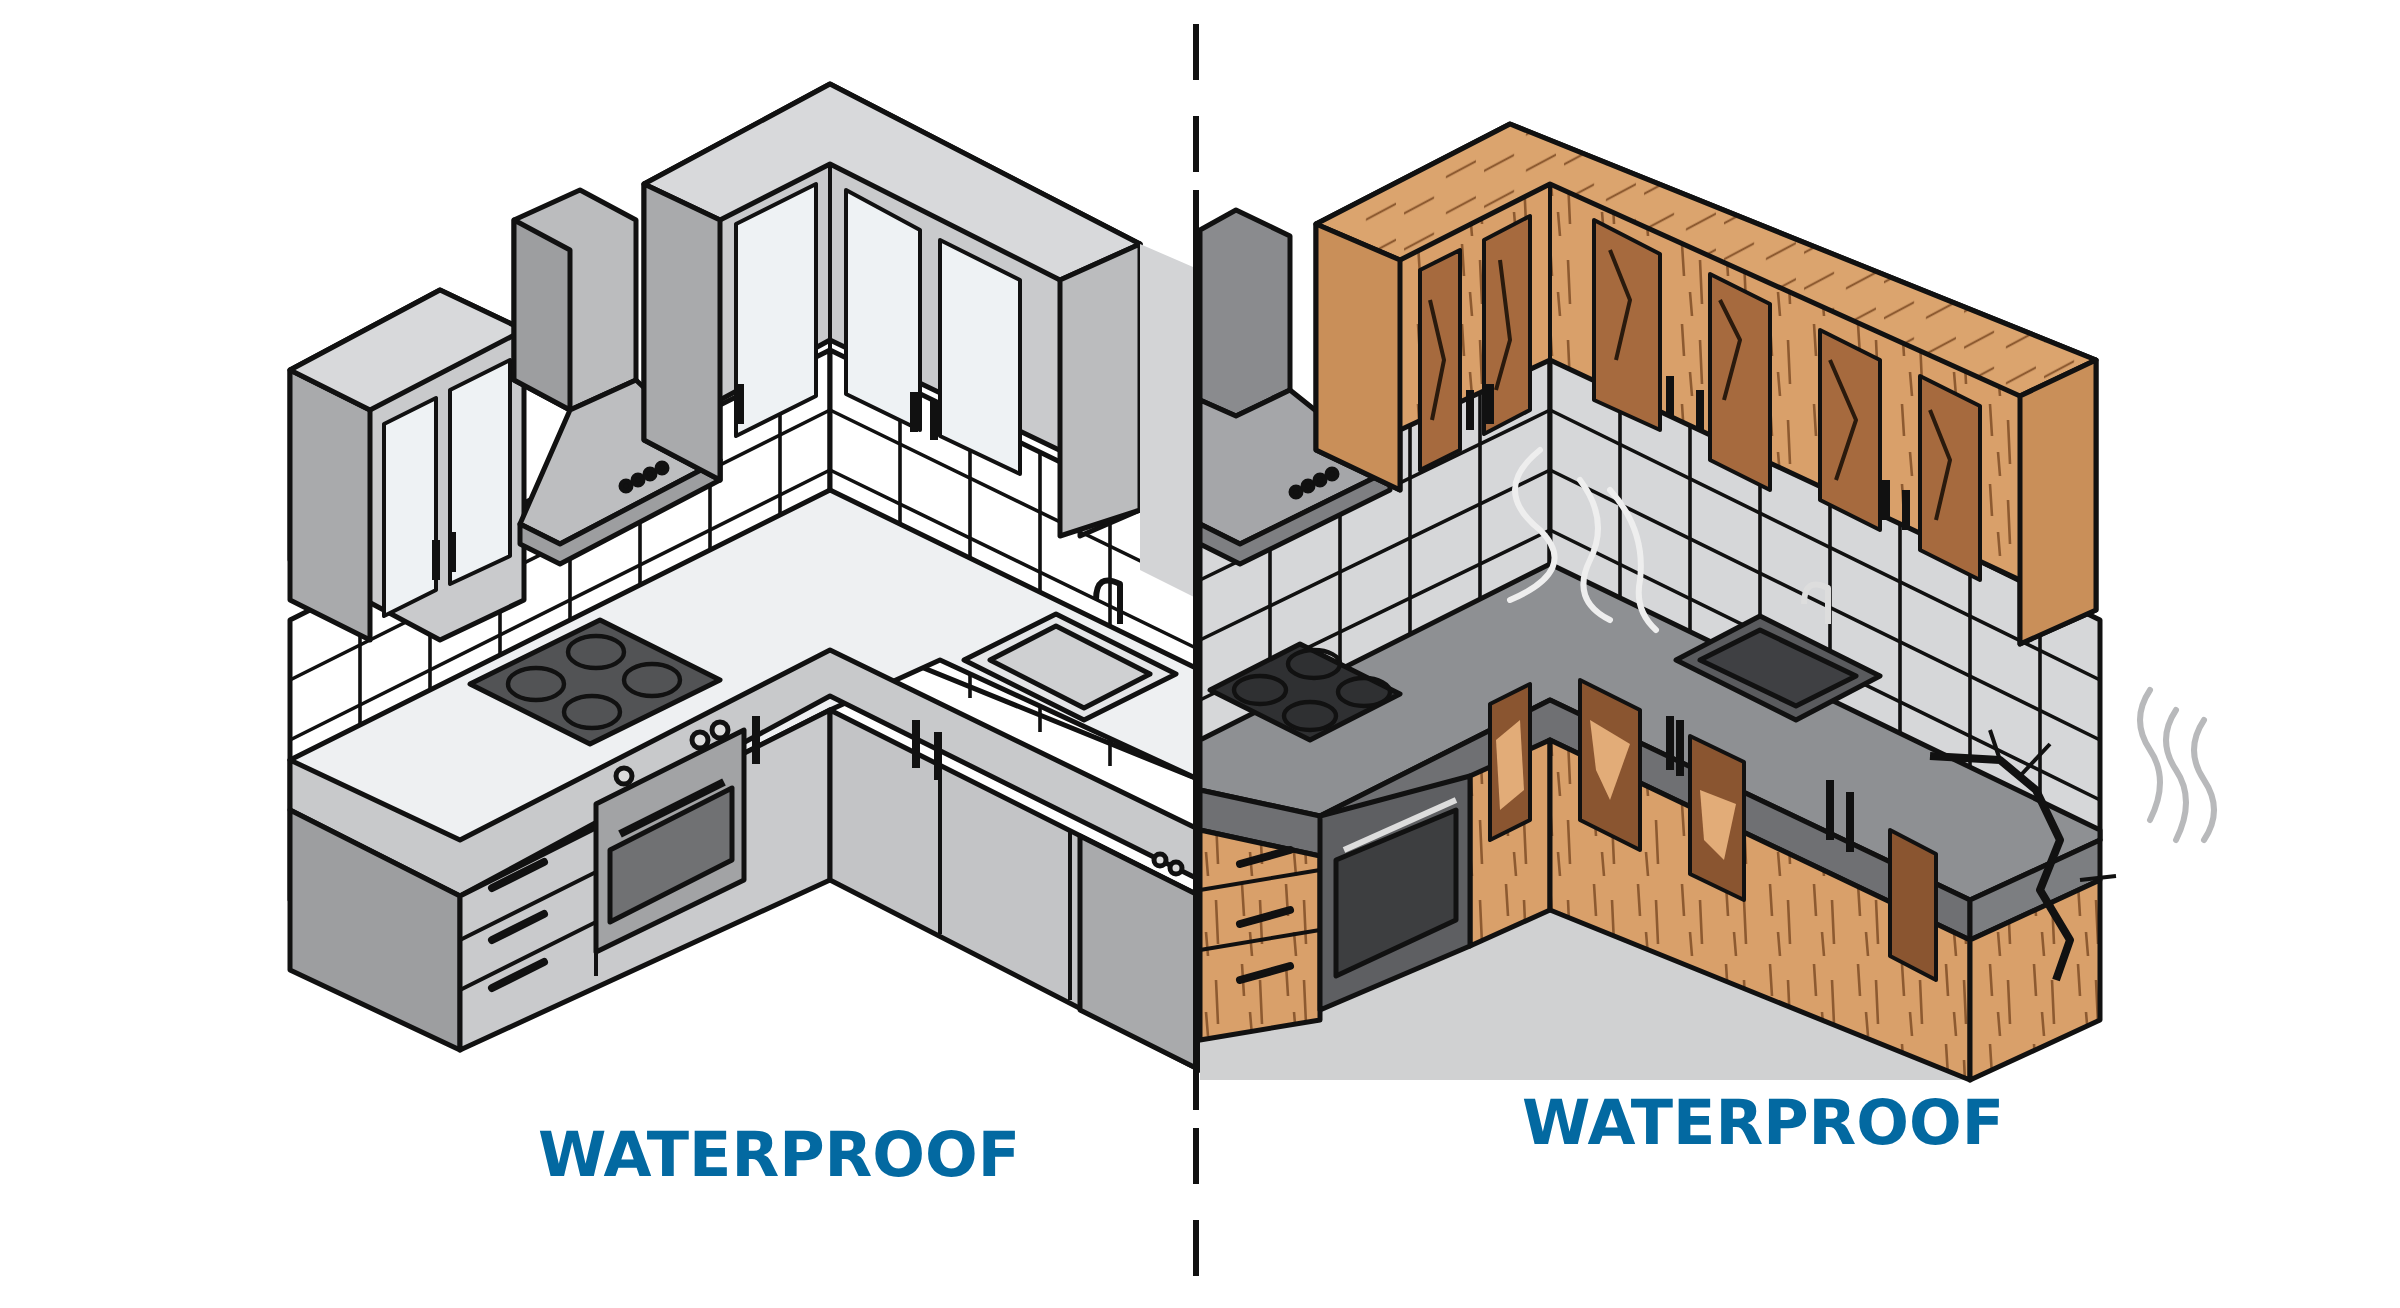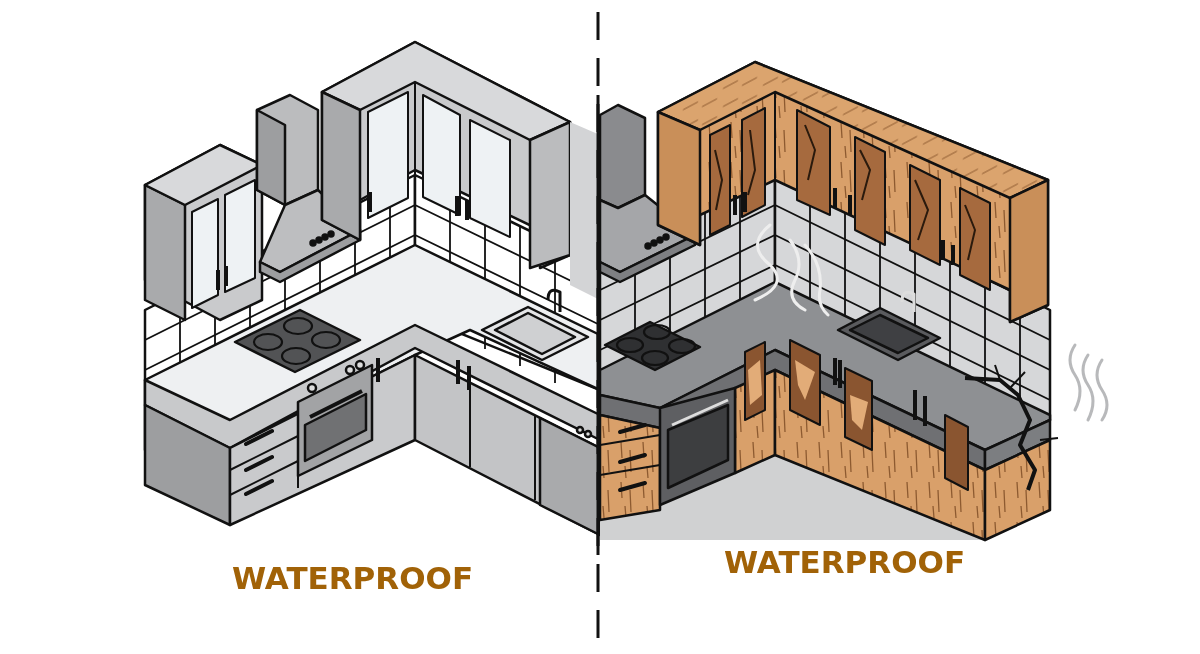--- a/index.html
+++ b/index.html
@@ -1,18 +1,18 @@
 <!DOCTYPE html>
 <html><head>
 <meta charset="utf-8">
 <style>
   html, body { margin:0; padding:0; background:#ffffff; }
   body { width:1200px; height:654px; position:relative; overflow:hidden; font-family:"Liberation Sans", sans-serif; }
   .scene { position:absolute; left:0; top:0; width:1200px; height:654px; }
-  .caption { position:absolute; font-family:"DejaVu Sans", sans-serif; font-weight:bold; color:#a16207; letter-spacing:0px; line-height:36px; font-size:31px; }
+  .caption { position:absolute; font-family:"DejaVu Sans", sans-serif; font-weight:bold; color:#0369a1; letter-spacing:0px; line-height:36px; font-size:31px;margin-left:37px; }
   #cap-left { left:232px; top:560px; }
   #cap-right { left:724px; top:544px; text-align:left; }
   #cap-right span { display:block; }
   #cap-right .l2 { margin-left:-10px; }
 </style>
 </head>
 <body>
 
 <svg class="scene" viewBox="0 0 1200 654" xmlns="http://www.w3.org/2000/svg">
   <defs>

